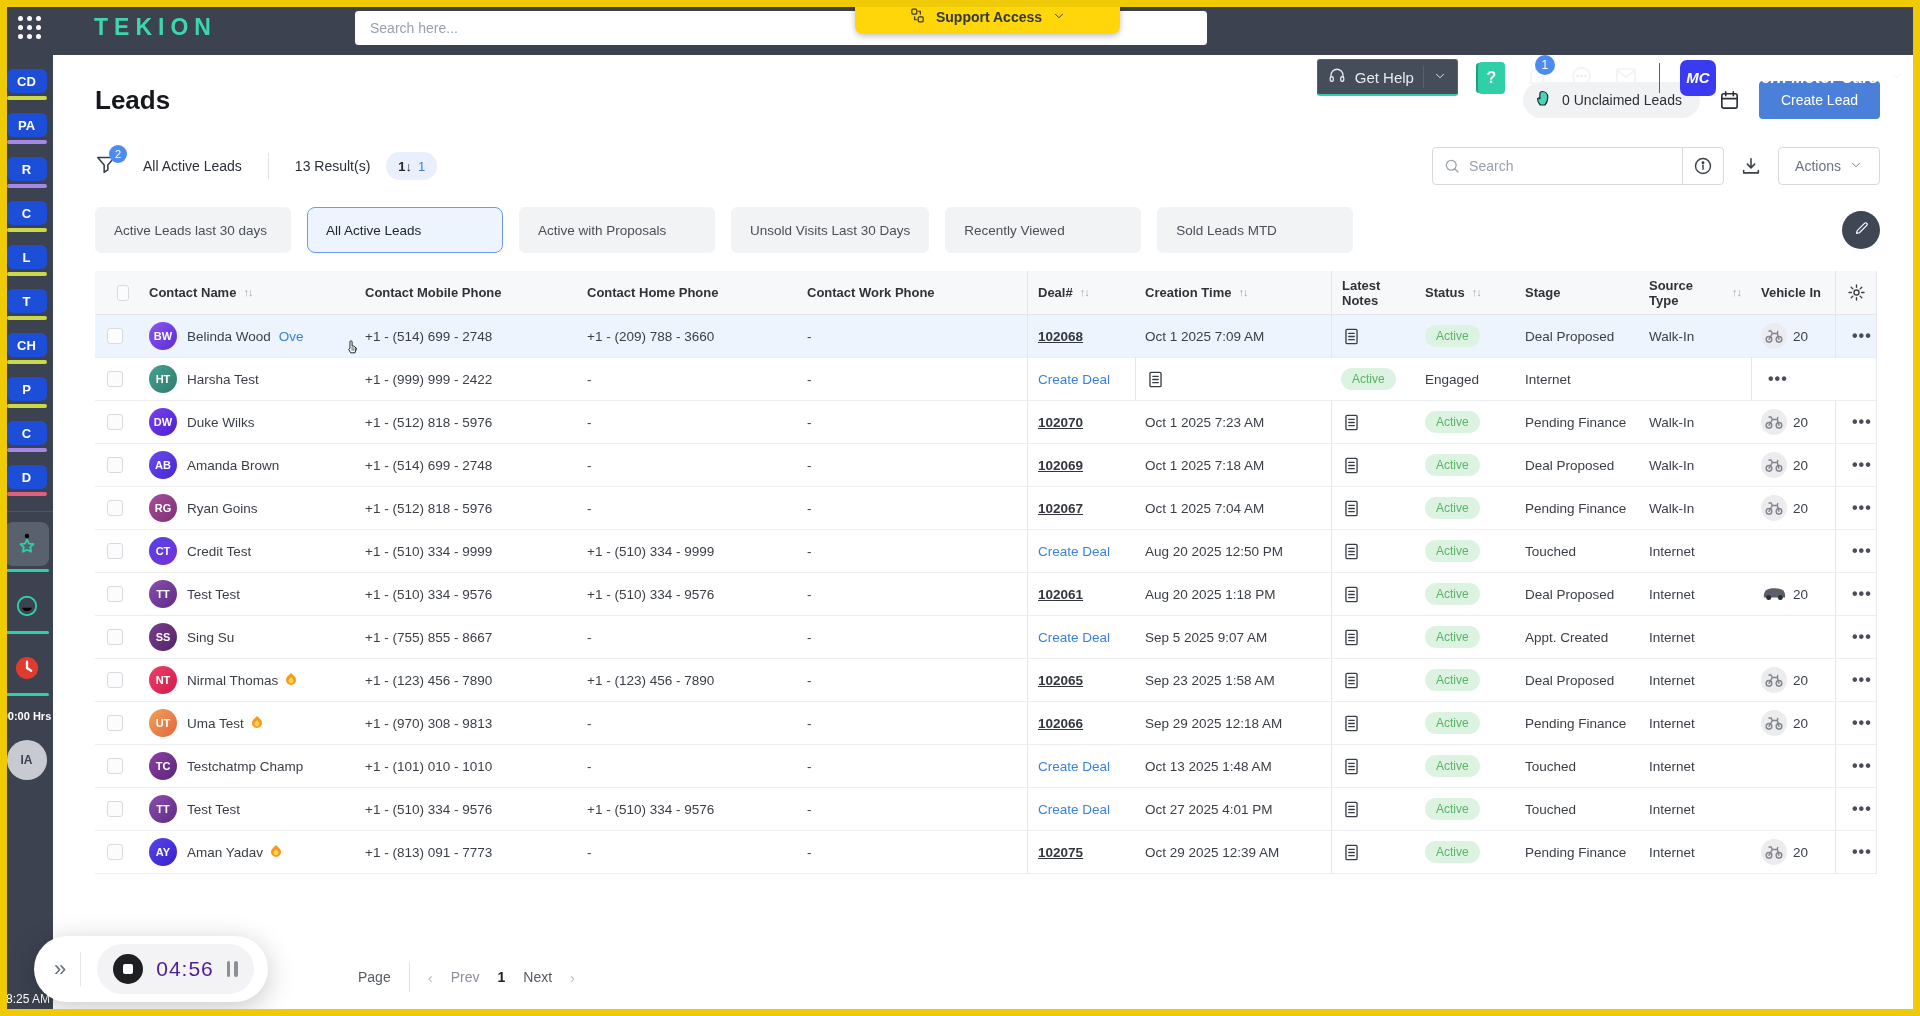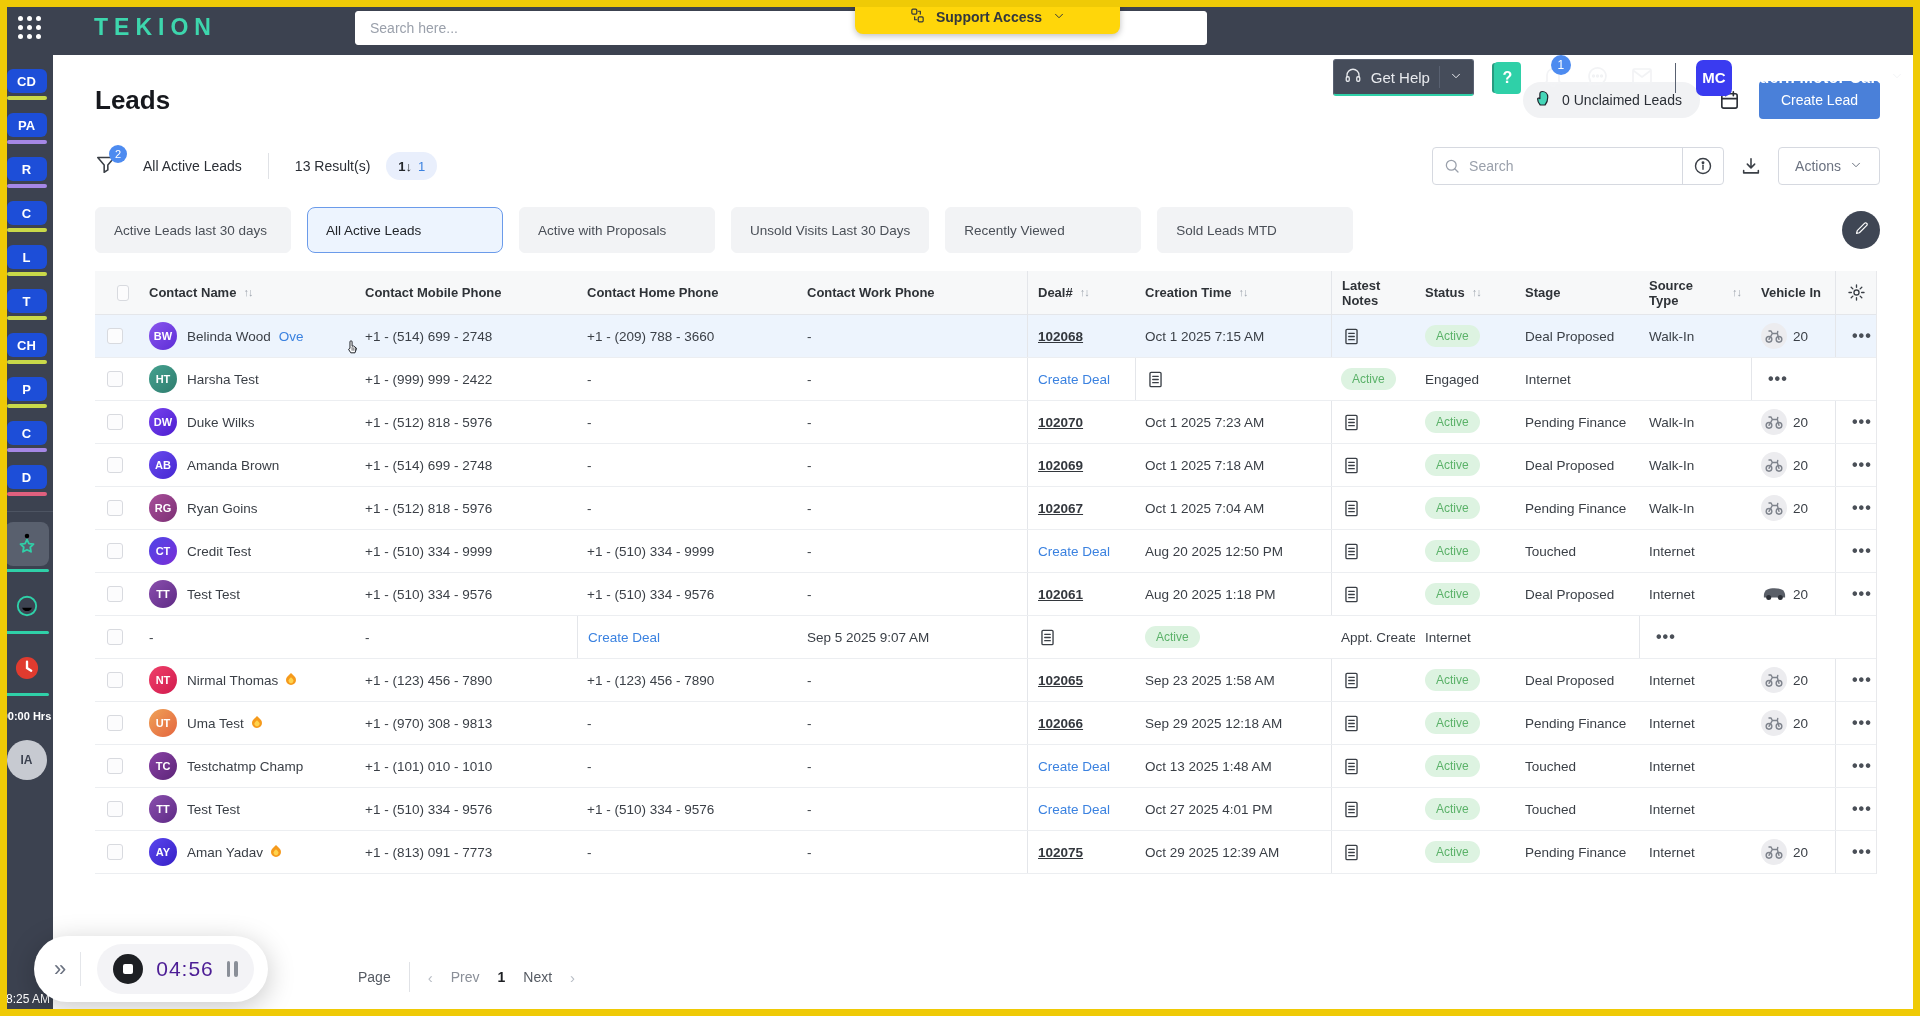--- a/index.html
+++ b/index.html
@@ -14,21 +14,21 @@
   .top-search { position:absolute; left:355px; top:11px; width:852px; height:34px; background:#fff; border:1px solid #fff; border-radius:3px; padding:0 14px; font-size:14px; color:#444; }
   .top-search::placeholder { color:#9aa0ab; }
   .support-banner { position:absolute; left:855px; top:0; width:265px; height:34px; background:#ffd60a; border-radius:0 0 8px 8px; display:flex; align-items:center; justify-content:center; gap:10px; color:#33373d; font-size:14px; font-weight:bold; z-index:30; box-shadow:0 2px 6px rgba(0,0,0,.25); cursor:pointer; }
   .top-right { position:absolute; right:16px; top:0; height:65px; display:flex; align-items:center; gap:20px;margin-top:45px; }
   .get-help { display:flex; align-items:center; gap:9px; height:37px; padding:0 10px; background:#454c5a; border:1px solid #596171; border-bottom:2px solid #2fd0a8; border-radius:3px; color:#e8eaee; font-size:15px; cursor:pointer; }
   .get-help .sep { width:1px; height:22px; background:#596171; }
   .help-book { width:27px; height:32px; background:#2fd0a8; border-radius:4px; color:#fff; font-weight:bold; font-size:16px; display:flex; align-items:center; justify-content:center; cursor:pointer; box-shadow:-3px 0 0 -1px #279b80; }
   .icon-btn { position:relative; cursor:pointer; display:flex; align-items:center; }
   .badge { position:absolute; top:-9px; left:10px; min-width:20px; height:20px; border-radius:10px; background:#4d8bf0; color:#fff; font-size:12px; display:flex; align-items:center; justify-content:center; padding:0 5px; }
   .top-divider { width:1px; height:30px; background:#596171; }
-  .org { display:flex; align-items:center; gap:4px; cursor:pointer; }
+  .org { display:flex; align-items:center; gap:12px; cursor:pointer;font-style:italic; }
   .org-chip { width:36px; height:36px; border-radius:7px; background:#3a3bf0; color:#fff; font-weight:bold; font-size:15px; display:flex; align-items:center; justify-content:center; }
   .org-name { color:#fff; font-size:16px; font-weight:bold; letter-spacing:.2px; }
 
   
   .sidebar { position:absolute; left:0; top:55px; bottom:0; width:53px; background:#3c4250; display:flex; flex-direction:column; align-items:center; padding-top:14px; z-index:10; }
   .stile { width:40px; margin-bottom:13px; cursor:pointer; }
   .stile .box { width:40px; height:24px; background:#1d4ed8; border-radius:6px; display:flex; align-items:center; justify-content:center; color:#fff; font-weight:bold; font-size:13px; }
   .stile .bar { height:4px; border-radius:2px; margin-top:3px; }
   .side-divider { width:53px; height:1px; background:#4d5462; margin:2px 0 10px; }
   .itile { width:44px; margin-bottom:12px; cursor:pointer; }
@@ -399,21 +399,21 @@
               <path d="M8.5 2.5c.9 0 1.5.6 1.5 1.5v6.2l1.3-.4c.4-.1.9 0 1.2.3l3.8 3-2.2 6.4H8.2L5 14.6l2-1.3V4c0-.9.6-1.5 1.5-1.5z" fill="#fff" stroke="#20242b" stroke-width="1.4" stroke-linejoin="round"></path>
               <path d="M10 12v4M12.5 12.5V16M15 13v3" stroke="#20242b" stroke-width="1" stroke-linecap="round"></path>
             </svg></span>
         </div>
         <div class="td">+1 - (514) 699 - 2748</div>
         <div class="td">+1 - (209) 788 - 3660</div>
         <div class="td">-</div>
         <div class="td sep-l">
           <span class="deal-link">102068</span>
         </div>
-        <div class="td">Oct 1 2025 7:15 AM</div>
+        <div class="td">Oct 1 2025 7:09 AM</div>
         <div class="td sep-l" style="justify-content: flex-start;">
           <svg width="19" height="19" viewBox="0 0 24 24" fill="none" stroke="#3a3f46" stroke-width="1.7" stroke-linecap="round" stroke-linejoin="round">
             <rect x="5" y="3" width="14" height="18" rx="1.5"></rect>
             <path d="M8.5 8h7M8.5 12h7M8.5 16h7"></path>
           </svg>
         </div>
         <div class="td">
           <span class="status-pill" style="background: rgb(221, 243, 225); color: rgb(91, 178, 105);">Active</span>
         </div>
         <div class="td">Deal Proposed</div>
@@ -648,20 +648,25 @@
           <span>20</span>
         </div>
         <div class="td sep-l">
           <span class="dots">•••</span>
         </div>
       </div>
       <div class="trow tr">
         <div class="td" style="padding: 0px;">
           <div class="cbx"></div>
         </div>
+        <div class="td">
+          <div class="avatar" style="background: linear-gradient(135deg, rgb(123, 61, 146), rgb(83, 35, 100));">SS</div>
+          <span class="nm">Sing Su</span>
+        </div>
+        <div class="td">+1 - (755) 855 - 8667</div>
         <div class="td">-</div>
         <div class="td">-</div>
         <div class="td sep-l">
           <span class="create-deal">Create Deal</span>
         </div>
         <div class="td">Sep 5 2025 9:07 AM</div>
         <div class="td sep-l" style="justify-content: flex-start;">
           <svg width="19" height="19" viewBox="0 0 24 24" fill="none" stroke="#3a3f46" stroke-width="1.7" stroke-linecap="round" stroke-linejoin="round">
             <rect x="5" y="3" width="14" height="18" rx="1.5"></rect>
             <path d="M8.5 8h7M8.5 12h7M8.5 16h7"></path>

